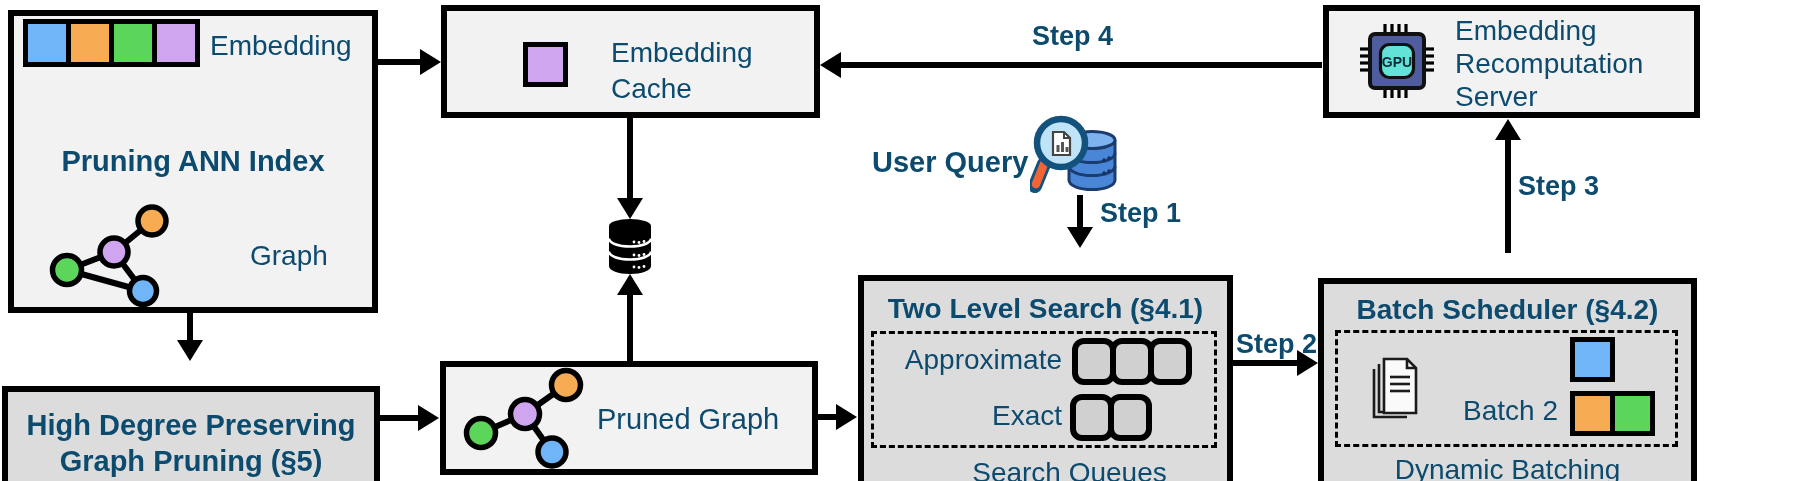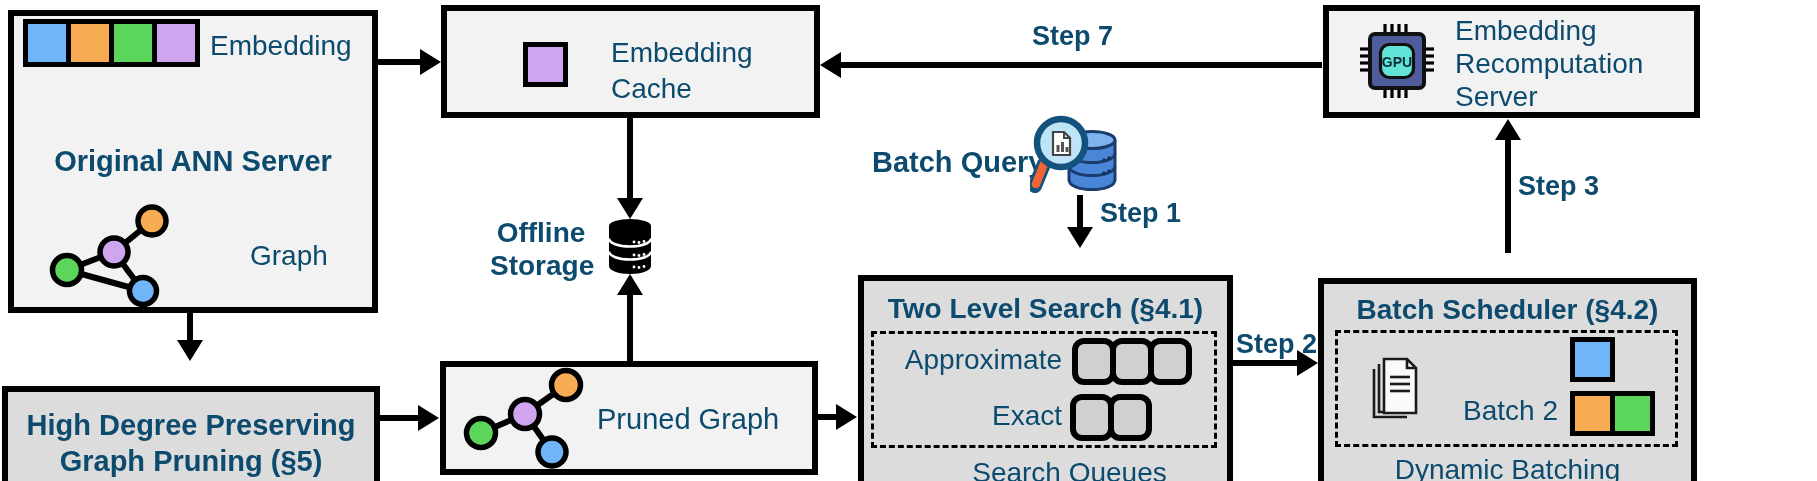--- a/index.html
+++ b/index.html
@@ -44,21 +44,21 @@
 <div class="stage">
 
   <div class="box fill-light" style="left:8px;top:10px;width:370px;height:303px;">
     <div class="swatch-strip" style="left:9px;top:3px;">
       <div class="swatch" style="background: rgb(111, 181, 247);"></div>
       <div class="swatch" style="background: rgb(247, 172, 84);"></div>
       <div class="swatch" style="background: rgb(91, 214, 91);"></div>
       <div class="swatch" style="background: rgb(208, 165, 240);"></div>
     </div>
     <div class="lbl" style="left:196px;top:14px;">Embedding</div>
-    <div class="lbl bold center" style="top:129px;font-size:29px;">Original ANN Server</div>
+    <div class="lbl bold center" style="top:129px;font-size:29px;">Pruning ANN Index</div>
     <svg class="svgicon" style="left:30px;top:180px;" width="140" height="115" viewBox="0 0 140 115">
       <g stroke="#000" stroke-width="6">
         <line x1="108" y1="25" x2="70" y2="56"></line>
         <line x1="70" y1="56" x2="23" y2="74"></line>
         <line x1="70" y1="56" x2="99" y2="95"></line>
         <line x1="23" y1="74" x2="99" y2="95"></line>
       </g>
       <circle cx="108" cy="25" r="14" stroke="#000" stroke-width="5.5" fill="#F7AC54"></circle>
       <circle cx="23" cy="74" r="14.5" stroke="#000" stroke-width="5.5" fill="#5BD65B"></circle>
       <circle cx="70" cy="56" r="14" stroke="#000" stroke-width="5.5" fill="#D0A5F0"></circle>
@@ -73,24 +73,20 @@
   </div>
 
   <div class="box fill-light" style="left:441px;top:5px;width:379px;height:113px;">
     <div class="sq" style="left: 76px; top: 31px; background: rgb(208, 165, 240);"></div>
     <div class="lbl" style="left:164px;top:24px;line-height:36px;">
       <div>Embedding</div>
       <div>Cache</div>
     </div>
   </div>
 
-  <div class="lbl bold" style="left:490px;top:216px;width:102px;text-align:center;line-height:33px;white-space:normal;">
-    <div>Offline</div>
-    <div>Storage</div>
-  </div>
   <svg class="svgicon" style="left:605px;top:217px;" width="50" height="58" viewBox="0 0 48 58">
     <path d="M3 9 v40 c0 4.5 9.4 8 21 8 s21 -3.5 21 -8 v-40" fill="#000"></path>
     <ellipse cx="24" cy="9" rx="21" ry="7" fill="#000"></ellipse>
     <path d="M3 21.5 c0 4.5 9.4 8 21 8 s21 -3.5 21 -8" fill="none" stroke="#fff" stroke-width="2.6"></path>
     <path d="M3 34.5 c0 4.5 9.4 8 21 8 s21 -3.5 21 -8" fill="none" stroke="#fff" stroke-width="2.6"></path>
     <circle cx="28" cy="25" r="1.4" fill="#fff"></circle>
       <circle cx="33" cy="25.5" r="1.4" fill="#fff"></circle>
       <circle cx="38" cy="24.5" r="1.4" fill="#fff"></circle>
     <circle cx="28" cy="38" r="1.4" fill="#fff"></circle>
       <circle cx="33" cy="38.5" r="1.4" fill="#fff"></circle>
@@ -108,21 +104,21 @@
         <line x1="69" y1="47" x2="96" y2="85"></line>
       </g>
       <circle cx="110" cy="18" r="14.5" stroke="#000" stroke-width="5.5" fill="#F7AC54"></circle>
       <circle cx="25" cy="66" r="14.5" stroke="#000" stroke-width="5.5" fill="#5BD65B"></circle>
       <circle cx="69" cy="47" r="14.5" stroke="#000" stroke-width="5.5" fill="#D0A5F0"></circle>
       <circle cx="96" cy="85" r="14" stroke="#000" stroke-width="5.5" fill="#6FB5F7"></circle>
     </svg>
     <div class="lbl" style="left:151px;top:36px;font-size:29px;">Pruned Graph</div>
   </div>
 
-  <div class="lbl bold" style="left:872px;top:146px;font-size:29px;">Batch Query</div>
+  <div class="lbl bold" style="left:872px;top:146px;font-size:29px;">User Query</div>
   <svg class="svgicon" style="left:1030px;top:112px;" width="90" height="88" viewBox="0 0 90 88">
     <path d="M39 28 v40 c0 5.5 10 9.5 23 9.5 s23 -4 23 -9.5 v-40" stroke="#1B3C6E" stroke-width="3" fill="#4A86D8"></path>
     <path d="M39 41 c0 5.5 10 9.5 23 9.5 s23 -4 23 -9.5" fill="none" stroke="#1B3C6E" stroke-width="3"></path>
     <path d="M39 54 c0 5.5 10 9.5 23 9.5 s23 -4 23 -9.5" fill="none" stroke="#1B3C6E" stroke-width="3"></path>
     <ellipse cx="62" cy="28" rx="23" ry="8.5" stroke="#1B3C6E" stroke-width="3" fill="#7FB3EF"></ellipse>
     <circle cx="74" cy="48" r="1.7" fill="#16305E"></circle>
       <circle cx="79" cy="46" r="1.7" fill="#16305E"></circle>
     <circle cx="74" cy="61" r="1.7" fill="#16305E"></circle>
       <circle cx="79" cy="59" r="1.7" fill="#16305E"></circle>
     <line x1="14" y1="52" x2="5" y2="74" stroke="#14527E" stroke-width="14" stroke-linecap="round"></line>
@@ -234,15 +230,15 @@
 
   <div class="ah ah-u" style="left:1495px;top:119px;"></div>
   <div class="vline" style="left:1505px;top:139px;height:114px;"></div>
 
   <div class="ah ah-l" style="left:820px;top:52px;"></div>
   <div class="hline" style="left:841px;top:62px;width:481px;"></div>
 
   <div class="step" style="left:1100px;top:198px;">Step 1</div>
   <div class="step" style="left:1236px;top:329px;">Step 2</div>
   <div class="step" style="left:1518px;top:171px;">Step 3</div>
-  <div class="step" style="left:1032px;top:21px;">Step 7</div>
+  <div class="step" style="left:1032px;top:21px;">Step 4</div>
 
 </div>
 
 </body></html>

